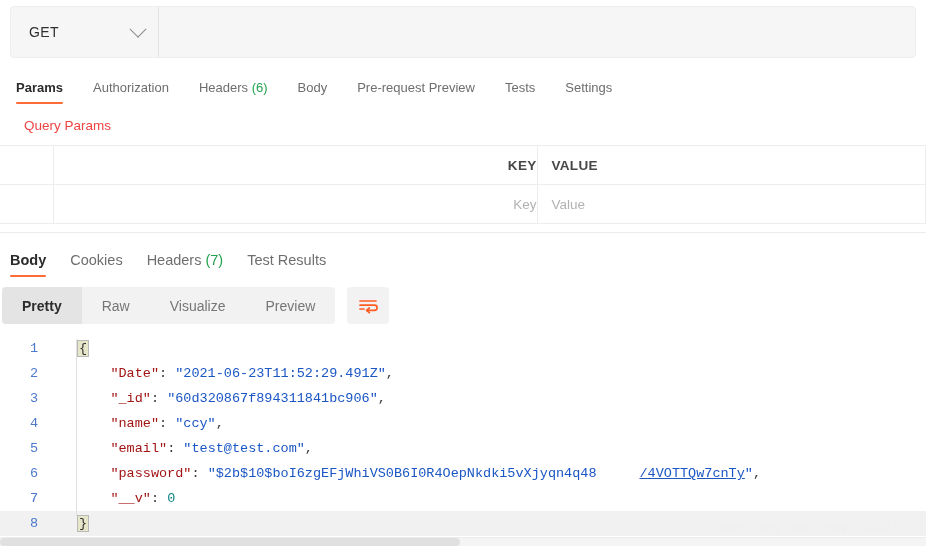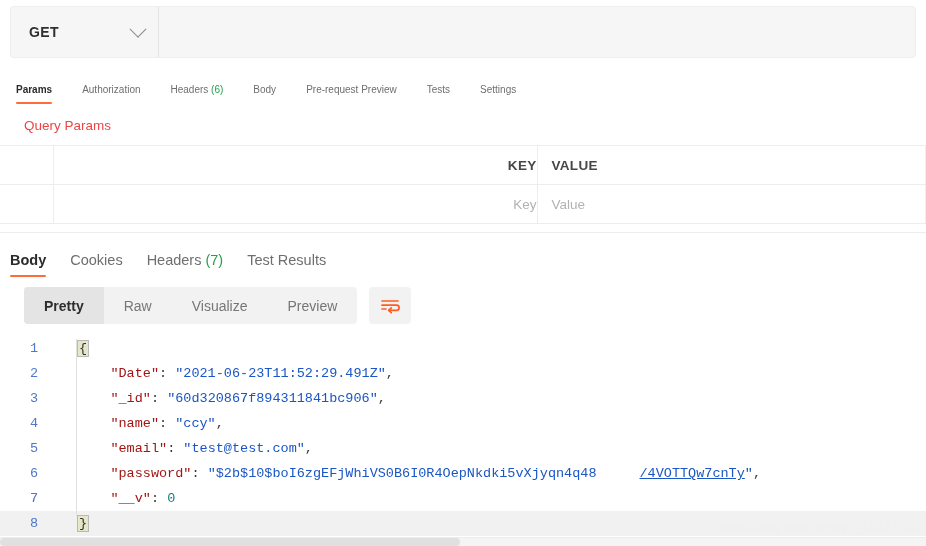--- a/index.html
+++ b/index.html
@@ -32,21 +32,21 @@
     display: flex;
     align-items: center;
     justify-content: space-between;
     padding: 0 14px 0 18px;
     border-right: 1px solid #e4e4e4;
     box-sizing: border-box;
     cursor: pointer;
   }
   .method-label {
     font-size: 14px;
-    font-weight: bold;
+    font-weight: normal;
     letter-spacing: .4px;
     color: #2f2f2f;
   }
   .chev {
     width: 11px;
     height: 11px;
     border-right: 1.6px solid #8b8b8b;
     border-bottom: 1.6px solid #8b8b8b;
     transform: rotate(45deg) translate(-2px,-2px);
   }
@@ -66,21 +66,21 @@
   .req-tabs {
     display: flex;
     align-items: flex-end;
     gap: 30px;
     height: 38px;
     padding: 0 16px;
     margin-top: 8px;
   }
   .rtab {
     position: relative;
-    font-size: 10px;
+    font-size: 13px;
     color: #6e6e6e;
     padding-bottom: 9px;
     cursor: pointer;
     white-space: nowrap;
   }
   .rtab.active {
     color: #2b2b2b;
     font-weight: bold;
   }
   .rtab.active::after {
@@ -123,21 +123,21 @@
     height: 36px;
     padding: 0 10px;
     margin-top: 8px;
   }
   .resp-tabs .rtab { font-size: 14.5px; }
 
   .ctrl-row {
     display: flex;
     align-items: center;
     gap: 12px;
-    padding: 10px 10px 0 24px;
+    padding: 10px 10px 0 2px;
   }
   .seg {
     display: flex;
     background: #f2f2f2;
     border-radius: 4px;
     overflow: hidden;
     height: 37px;
   }
   .seg-item {
     display: flex;

